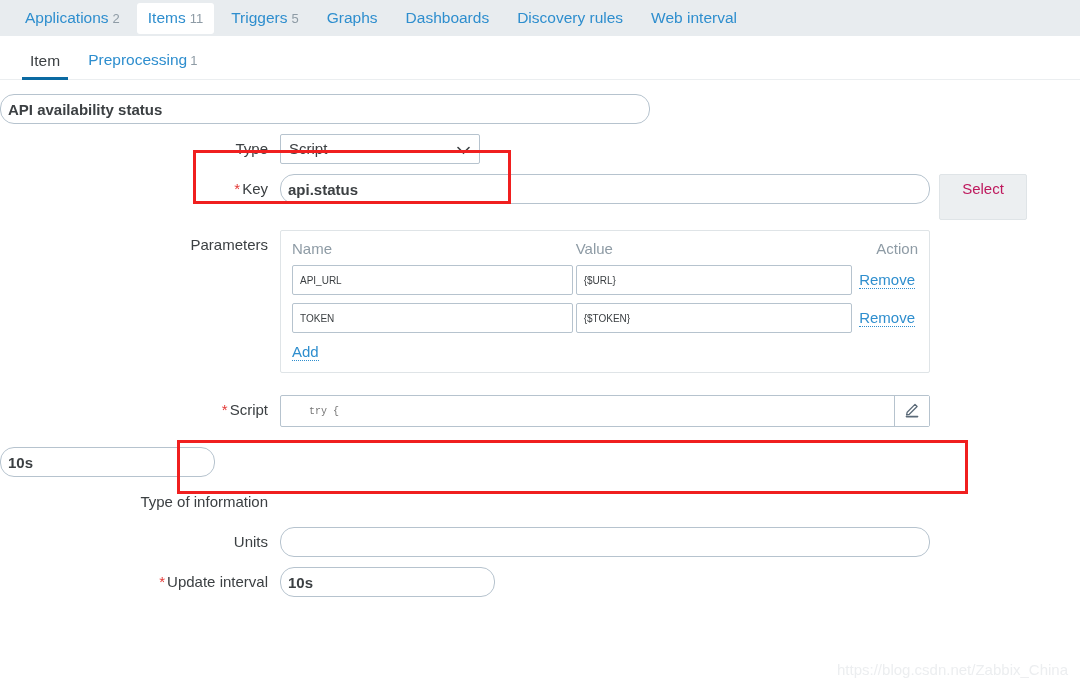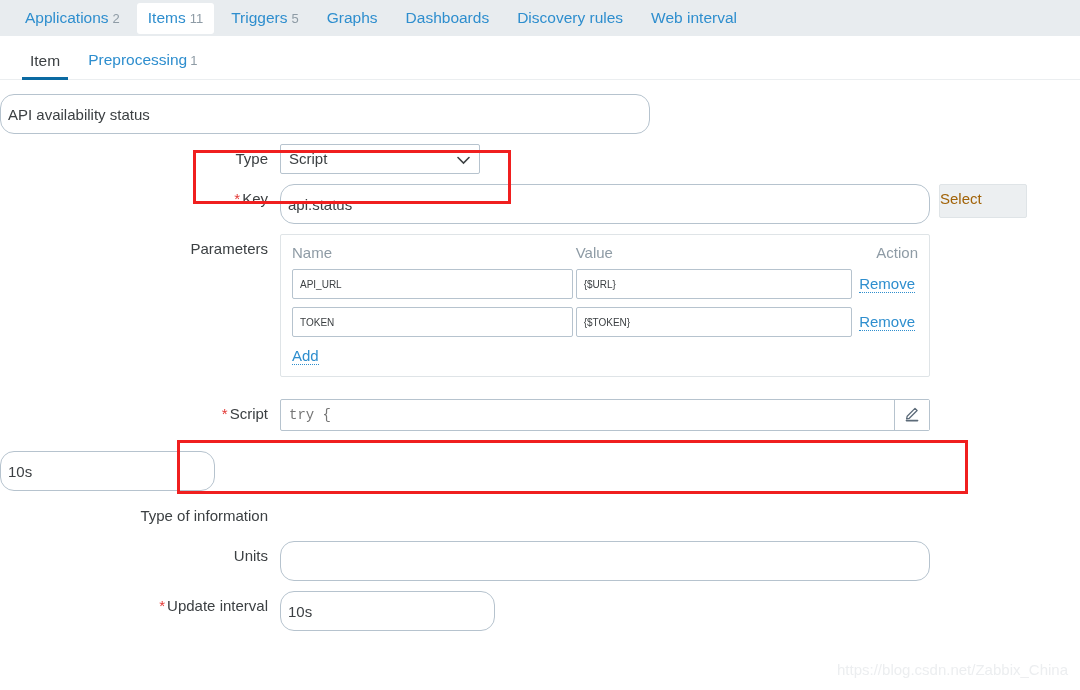--- a/index.html
+++ b/index.html
@@ -109,25 +109,26 @@
   .req {
     color: #e33734;
     margin-right: 2px;
   }
   input.txt {
     font-family: "Liberation Sans", sans-serif;
     font-size: 15px;
     color: #3c4043;
     border: 1px solid #b6c3ce;
     background: #ffffff;
-    height: 40px;
+    height: 30px;
     box-sizing: border-box;
     padding: 0 7px;
     border-radius: 14px;
     outline: none;
+    font-weight: bold;
   }
   .w-wide { width: 650px; }
   .w-med  { width: 215px; }
 
   .sel {
     position: relative;
     display: inline-block;
     border: 1px solid #b6c3ce;
     background: #ffffff;
     height: 30px;
@@ -146,28 +147,28 @@
     top: 0;
     height: 30px;
     display: flex;
     align-items: center;
   }
   .sel-type { width: 200px; }
 
   .btn-disabled {
     margin-left: 9px;
     width: 88px;
-    height: 34px;
+    height: 46px;
     background: #eceff1;
     border: 1px solid #dfe4e7;
     border-radius: 2px;
-    color: #a16207;
+    color: #be185d;
     font-size: 15px;
     line-height: 28px;
-    text-align: left;
+    text-align: center;
     box-sizing: border-box;
     cursor: default;
   }
 
   
   .params {
     width: 650px;
     border: 1px solid #dfe4e7;
     background: #ffffff;
     box-sizing: border-box;
@@ -221,24 +222,25 @@
     border-radius: 2px;
     box-sizing: border-box;
     height: 32px;
     background: #ffffff;
   }
   .script-wrap input {
     flex: 1;
     border: none;
     outline: none;
     font-family: "Liberation Mono", monospace;
-    font-size: 14px;
+    font-size: 10px;
     color: #8d949b;
     padding: 0 8px;
     background: transparent;
+    margin-left: 20px;
   }
   .script-btn {
     width: 34px;
     border-left: 1px solid #b6c3ce;
     display: flex;
     align-items: center;
     justify-content: center;
     background: #ffffff;
     cursor: pointer;
   }

